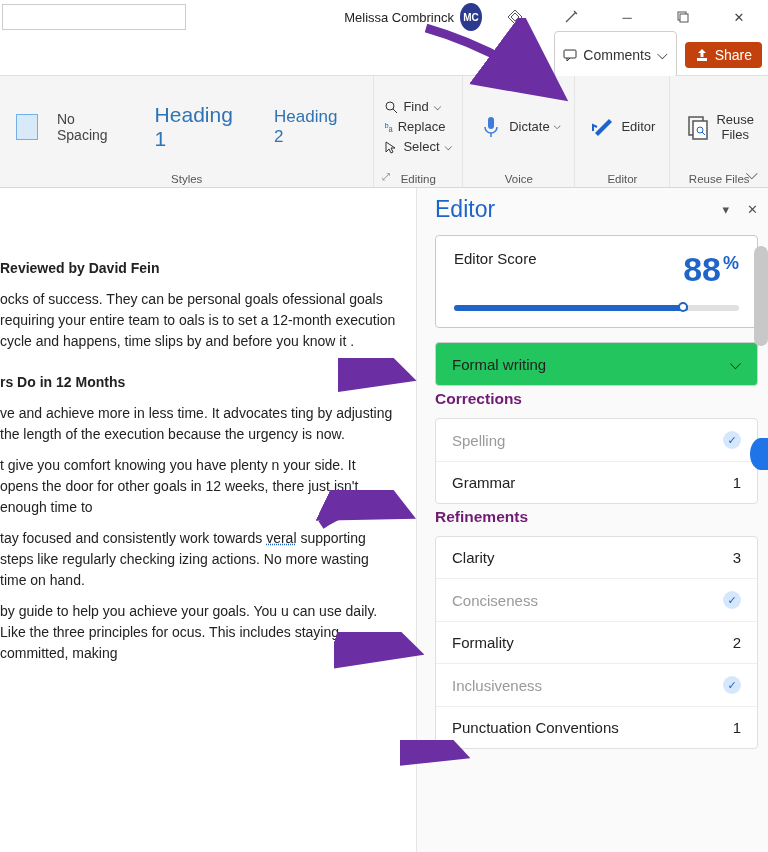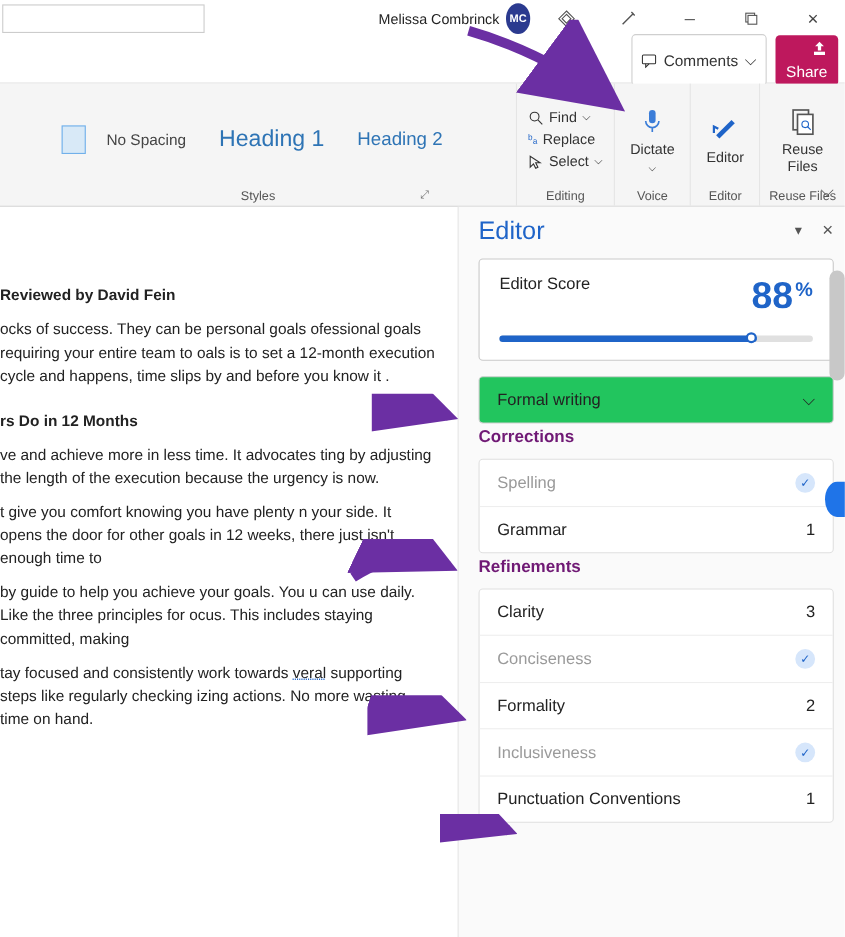--- a/index.html
+++ b/index.html
@@ -8,36 +8,36 @@
 
 .titlebar { height: 34px; display: flex; align-items: center; justify-content: flex-end; padding: 0 6px; gap: 10px; }
 .titlebar .user { display: flex; align-items: center; gap: 6px; font-size: 13px; color: #222; }
 .titlebar .avatar { width: 22px; height: 28px; border-radius: 50%; background: #2b3a8f; color: #fff; display: flex; align-items: center; justify-content: center; font-size: 10px; font-weight: 600; }
 .titlebar .winbtn { width: 46px; height: 32px; display: flex; align-items: center; justify-content: center; color: #444; font-size: 13px; }
 .search-box { width: 184px; height: 26px; border: 1px solid #ccc; background: #fff; margin-right: auto; margin-left: -4px; }
 
 
 .cmdbar { height: 42px; display: flex; align-items: center; justify-content: flex-end; gap: 8px; padding: 0 6px; border-bottom: 1px solid #e0e0e0; }
 .comments-btn { border: 1px solid #cfcfcf; border-radius: 4px; padding: 14px 8px; font-size: 14px; color: #333; display: flex; align-items: center; gap: 6px; background: #fff; }
-.share-btn { background: #be185d; color: #fff; border-radius: 4px; padding: 5px 10px; font-size: 14px; display: flex; align-items: flex-end; gap: 6px; flex-direction: column; }
+.share-btn { background: #c2410c; color: #fff; border-radius: 4px; padding: 5px 10px; font-size: 14px; display: flex; align-items: center; gap: 6px; }
 
 
 .ribbon { height: 112px; display: flex; background: #f5f5f5; border-bottom: 1px solid #d8d8d8; position: relative; }
 .ribbon-group { display: flex; flex-direction: column; align-items: center; border-right: 1px solid #e5e5e5; padding: 6px 8px 2px; }
 .ribbon-group .body { flex: 1; display: flex; align-items: center; gap: 8px; }
 .ribbon-group .label { font-size: 11.5px; color: #555; padding-top: 2px; }
 .styles-group { flex: 1; }
 .style-list { display: flex; gap: 8px; align-items: center; padding: 4px 8px; }
 .style-item { padding: 12px 10px; font-size: 14px; color: #444; border: 1px solid transparent; }
 .style-item.heading1 { font-size: 21px; color: #2e74b5; }
 .style-item.heading2 { font-size: 17px; color: #2e74b5; }
 .style-item.active { border: 1px solid #71b0ea; background: #eaf3fc; }
 .editing-col { display: flex; flex-direction: column; gap: 3px; font-size: 13px; color: #333; }
 .editing-row { display: flex; align-items: center; gap: 5px; padding: 1px 2px; }
-.big-btn { display: flex; flex-direction: column; align-items: center; gap: 4px; font-size: 13px; color: #333; padding: 2px 6px; }
+.big-btn { display: flex; flex-direction: row; align-items: center; gap: 4px; font-size: 13px; color: #333; padding: 2px 6px; }
 .big-btn svg { width: 28px; height: 28px; }
 .launcher { position: absolute; bottom: 4px; font-size: 10px; color: #777; }
 .collapse-caret { position: absolute; right: 10px; bottom: 4px; color: #555; }
 
 
 .main { display: flex; height: calc(852px - 34px - 42px - 112px); }
 .doc { flex: 1; padding: 10px 0 10px 0; overflow: hidden; font-size: 14px; color: #222; line-height: 1.5; background: #fff; }
 .doc .content { padding-left: 0; padding-right: 20px; }
 .doc h4 { font-size: 14px; font-weight: 700; margin: 20px 0 10px; }
 .doc p { margin-bottom: 10px; }
@@ -207,22 +207,22 @@
 </div>
 
 <div class="main">
   <div class="doc">
     <div class="content">
       <h4 style="margin-top:60px;">Reviewed by David Fein</h4>
       <p>ocks of success. They can be personal goals ofessional goals requiring your entire team to oals is to set a 12-month execution cycle and happens, time slips by and before you know it .</p>
       <h4>rs Do in 12 Months</h4>
       <p>ve and achieve more in less time. It advocates ting by adjusting the length of the execution because the urgency is now.</p>
       <p>t give you comfort knowing you have plenty n your side. It opens the door for other goals in 12 weeks, there just <span class="wavy">isn't</span> enough time to</p>
+      <p>tay focused and consistently work towards <span class="wavy">veral</span> supporting steps like regularly checking izing actions. No more wasting time on hand.</p>
       <p>by guide to help you achieve your goals. You u can use daily. Like the three principles for ocus. This includes staying committed, making</p>
-      <p>tay focused and consistently work towards <span class="wavy">veral</span> supporting steps like regularly checking izing actions. No more wasting time on hand.</p>
     </div>
   </div>
 
   <div class="pane">
     <div class="pane-header">
       <div class="pane-title">Editor</div>
       <div class="pane-ctrls">
         <span>▾</span>
         <span>✕</span>
       </div>

